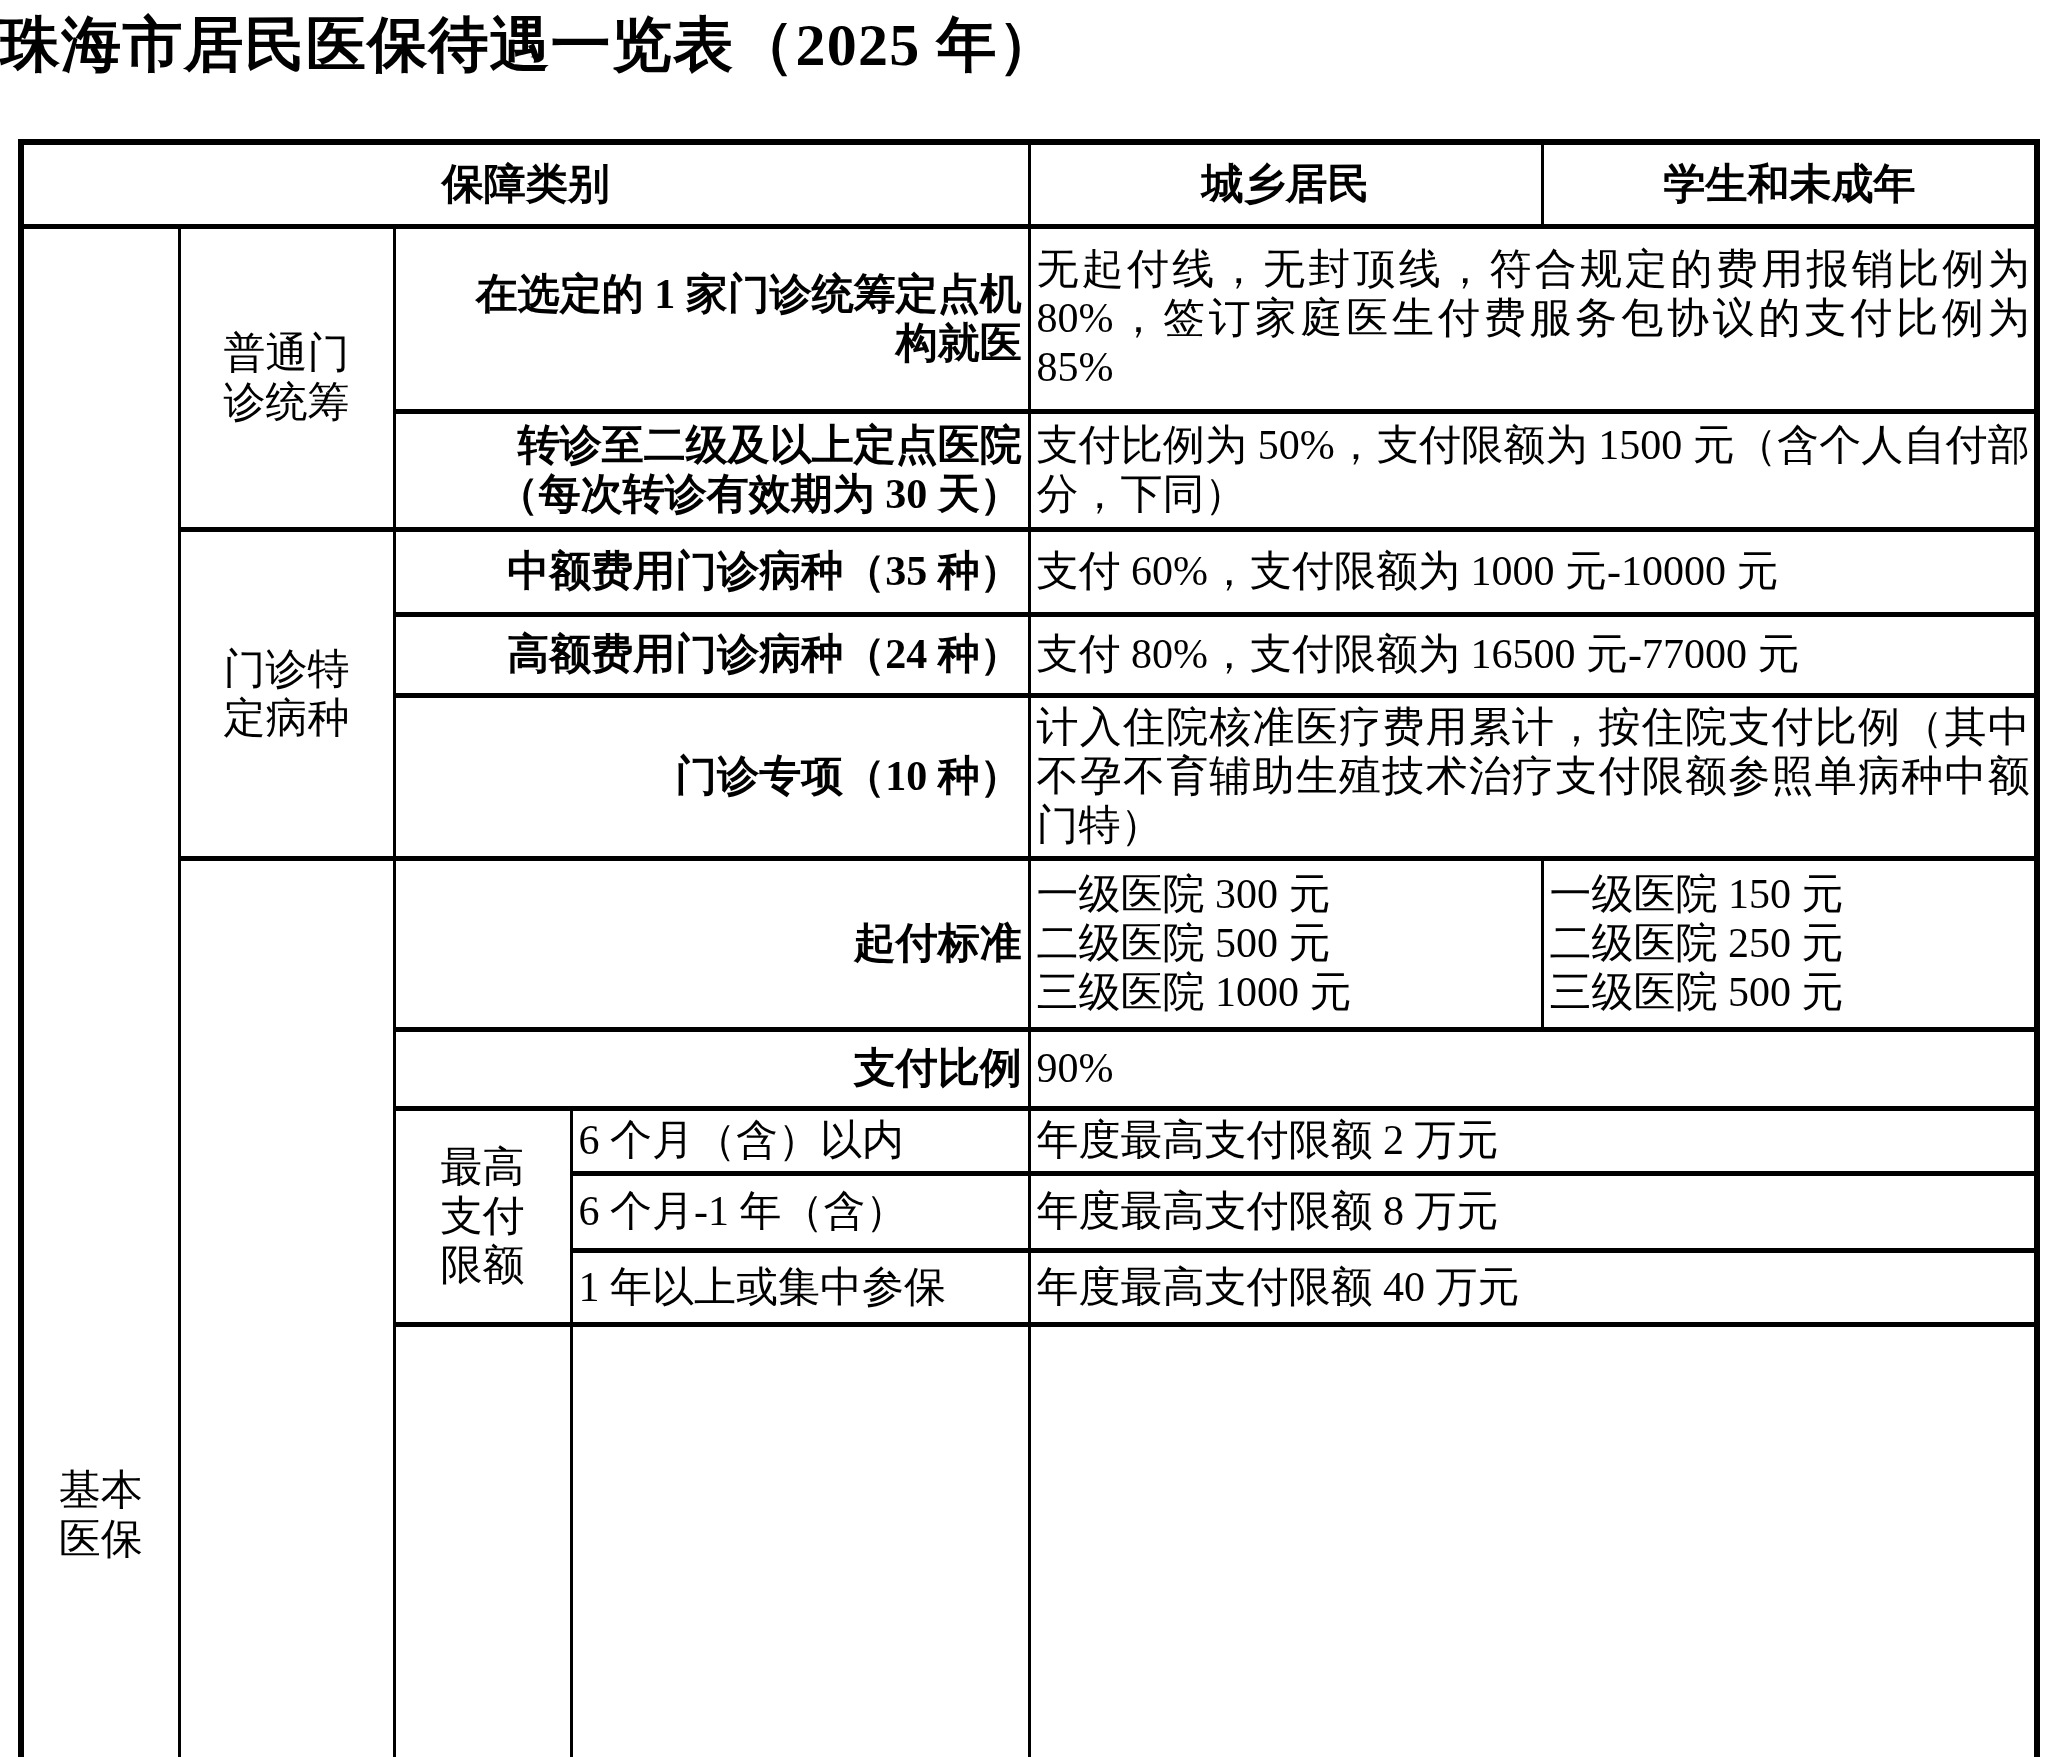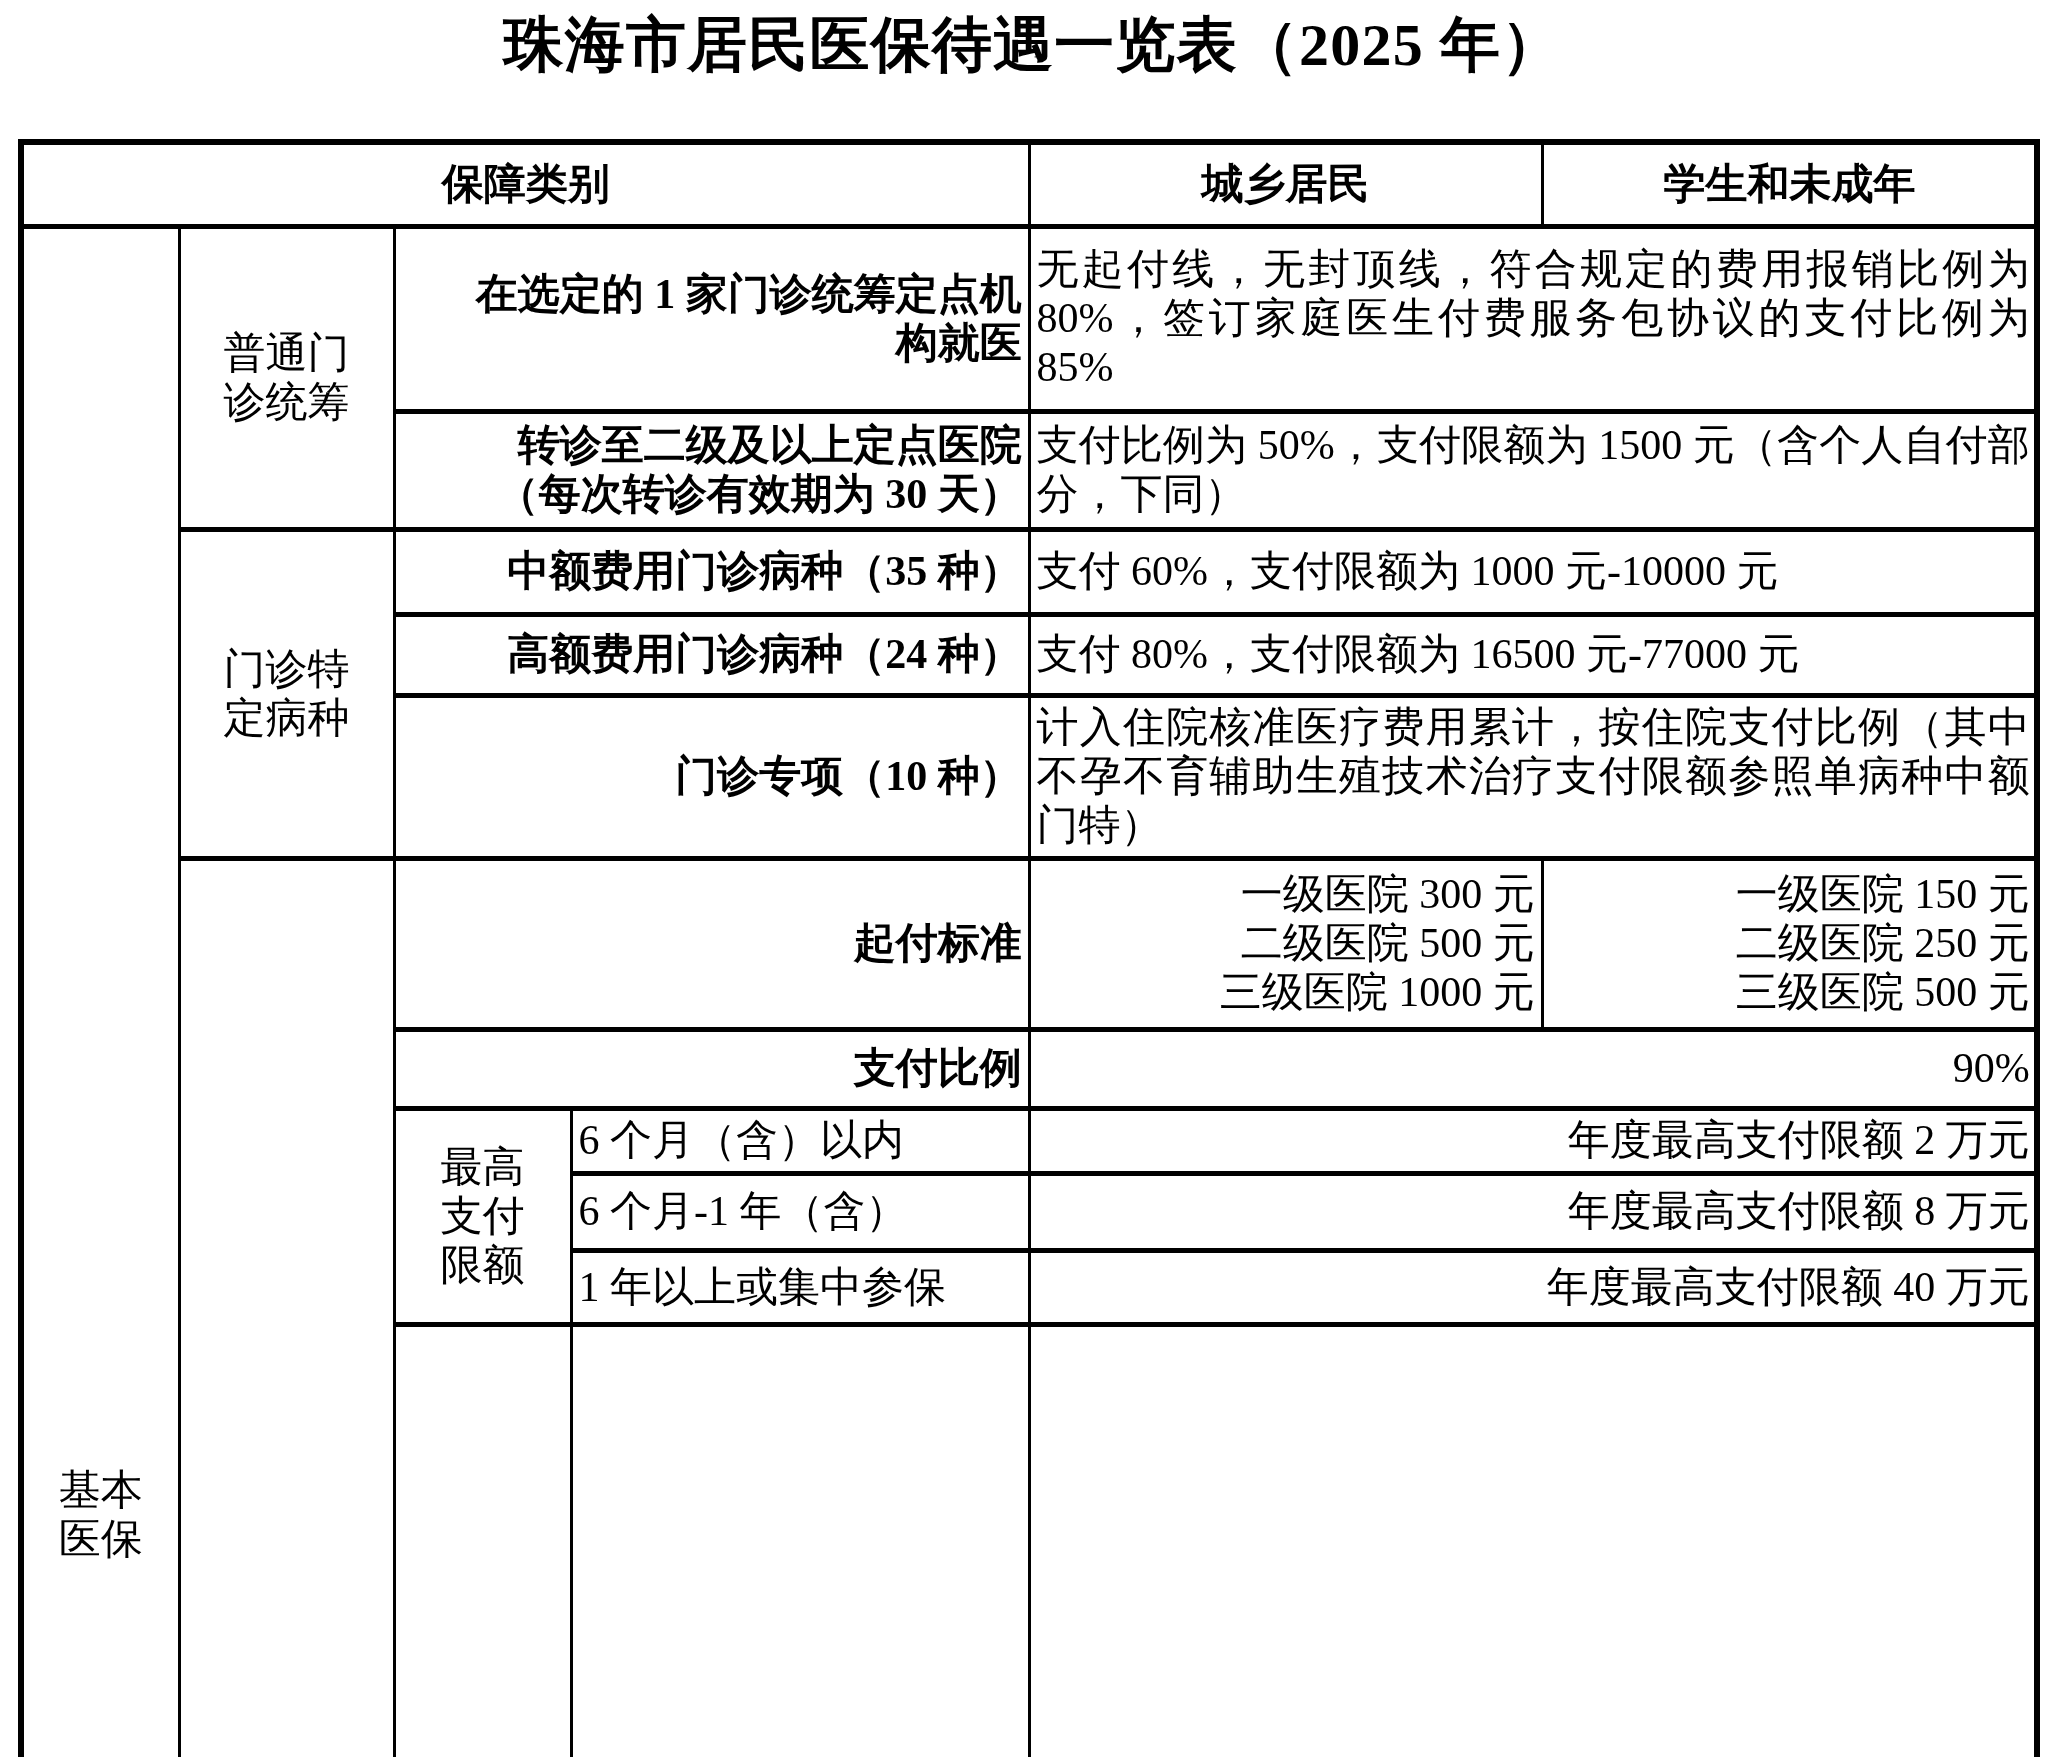--- a/index.html
+++ b/index.html
@@ -15,21 +15,21 @@
     height: 1757px;
     background: #ffffff;
     overflow: hidden;
   }
   .title {
     position: absolute;
     top: 8.2px;
     left: 0;
     width: 100%;
     margin: 0;
-    text-align: center;
+    text-align: left;
     font-size: 60px;
     line-height: 75px;
     font-weight: bold;
     letter-spacing: 1.2px;
     white-space: nowrap;
   }
   table.benefits {
     position: absolute;
     left: 18px;
     top: 139px;
@@ -67,21 +67,21 @@
   td.item { text-align: right; padding-left: 20px; padding-right: 11.8px; font-weight: bold; }
   
   td.sub-item { text-align: left; padding-left: 11.8px; padding-right: 7px; }
   
   td.val {
     text-align: justify;
     padding-left: 29px;
     padding-right: 16.5px;
   }
   
-  td.valc { text-align: right; line-height: 51px; }
+  td.valc { text-align: left; line-height: 51px; }
   .watermark {
     position: absolute;
     left: 1570px;
     top: 1647px;
     font-family: "Liberation Sans", "DejaVu Sans", sans-serif;
     font-size: 57px;
     font-weight: bold;
     letter-spacing: -0.6px;
     color: #151515;
     opacity: 0.93;

